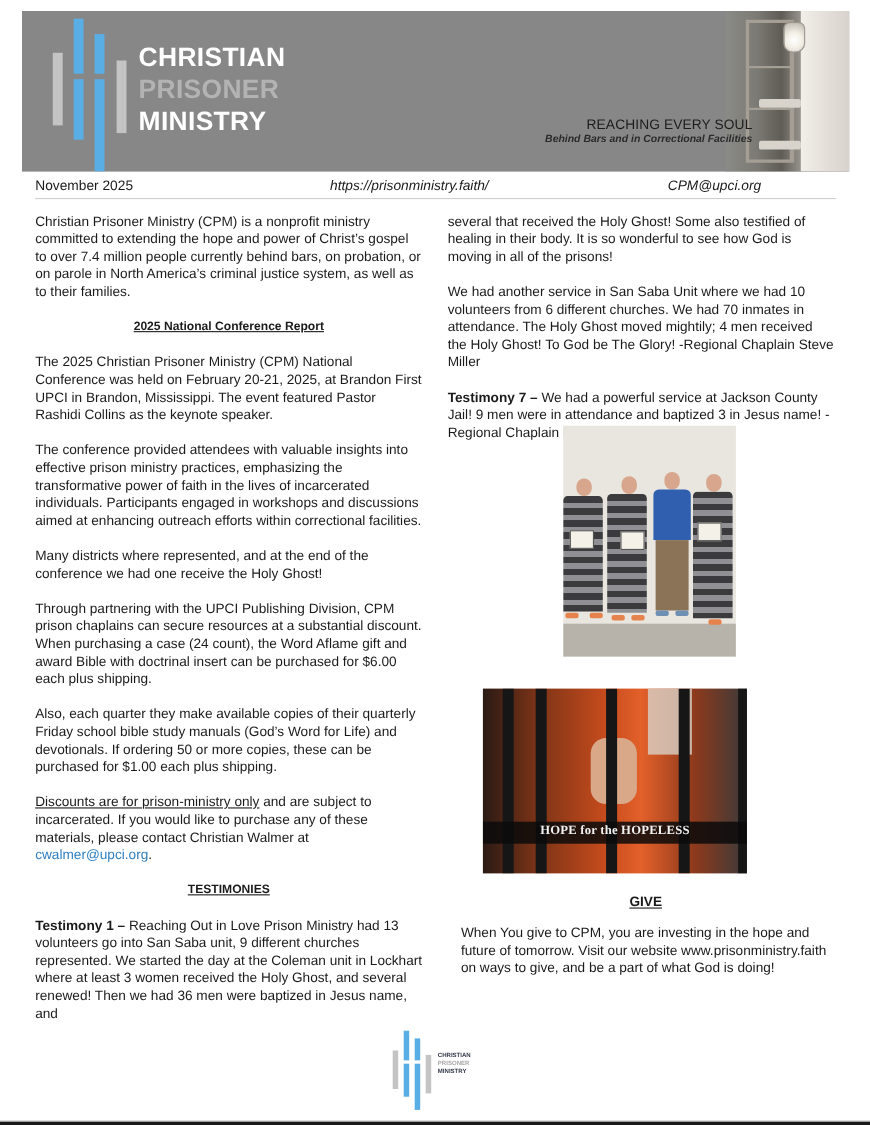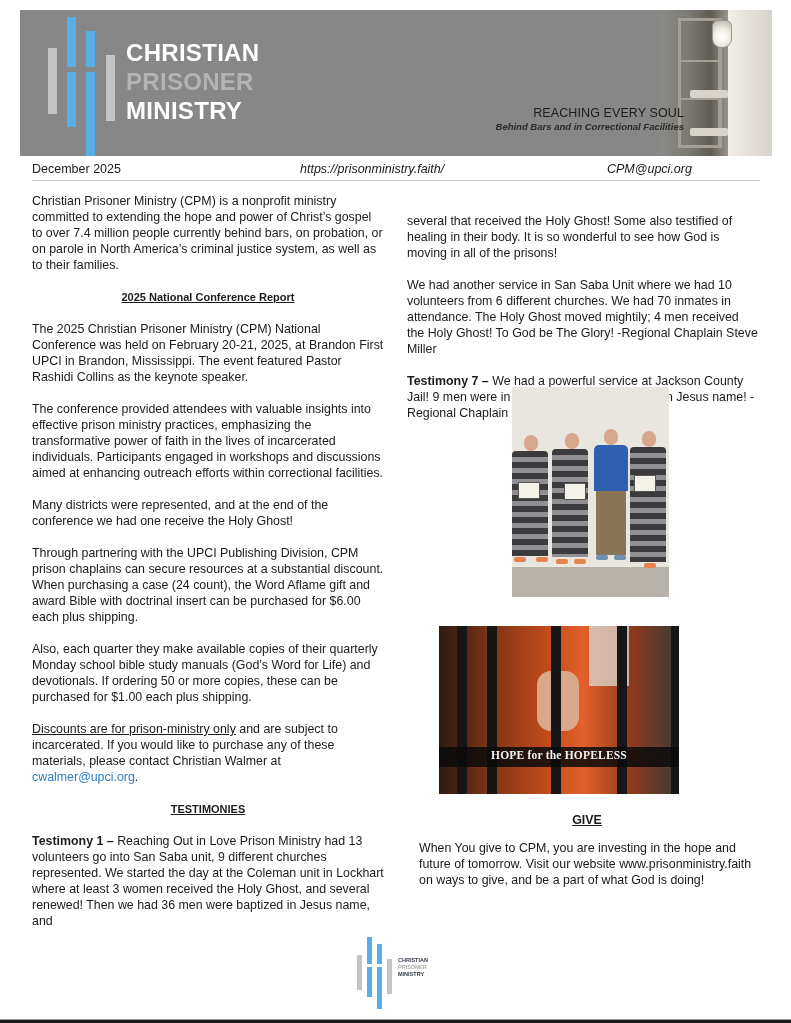--- a/index.html
+++ b/index.html
@@ -39,21 +39,21 @@
     .info-row { position: absolute; left: 32px; top: 160px; width: 728px; height: 20px;
                 font-size: 12.5px; border-bottom: 1px solid #cfcfcf; }
     .info-row span { position: absolute; top: 2px; }
     .info-date { left: 0; }
     .info-url { left: 268px; font-style: italic; }
     .info-email { left: 575px; font-style: italic; }
 
     
     .col { position: absolute; top: 193px; font-size: 12.4px; line-height: 16px; color: #1b1b1b; }
     .col-left { left: 32px; width: 352px; }
-    .col-right { left: 407px; width: 352px; margin-top: 20px; }
+    .col-right { left: 407px; width: 352px; }
     .col p { margin: 0 0 16px 0; }
     .col h3 { margin: 0 0 16px 0; text-align: center; font-size: 11px; font-weight: bold; text-decoration: underline; line-height: 16px; }
     .col .u { text-decoration: underline; }
     .col .link { color: #2f7fc1; }
     .col b { font-weight: bold; }
 
     
     .photo1 { position: absolute; left: 512px; top: 387px; width: 157px; height: 210px;
               background: #e9e6df; overflow: hidden; }
     .photo1 .floor { position: absolute; left: 0; bottom: 0; width: 100%; height: 30px; background: #b7b3ab; }
@@ -119,35 +119,35 @@
     <div class="lamp"></div>
   </div>
 
   <div class="tagline">
     <span class="t1">REACHING EVERY SOUL</span>
     <span class="t2">Behind Bars and in Correctional Facilities</span>
   </div>
 </div>
 
 <div class="info-row">
-  <span class="info-date">December 2025</span>
+  <span class="info-date">November 2025</span>
   <span class="info-url">https://prisonministry.faith/</span>
   <span class="info-email">CPM@upci.org</span>
 </div>
 
 <div class="col col-left">
   <p>Christian Prisoner Ministry (CPM) is a nonprofit ministry committed to extending the hope and power of Christ’s gospel to over 7.4 million people currently behind bars, on probation, or on parole in North America’s criminal justice system, as well as to their families.</p>
 
   <h3>2025 National Conference Report</h3>
   <p>The 2025 Christian Prisoner Ministry (CPM) National Conference was held on February 20-21, 2025, at Brandon First UPCI in Brandon, Mississippi. The event featured Pastor Rashidi Collins as the keynote speaker.</p>
   <p>The conference provided attendees with valuable insights into effective prison ministry practices, emphasizing the transformative power of faith in the lives of incarcerated individuals. Participants engaged in workshops and discussions aimed at enhancing outreach efforts within correctional facilities.</p>
-  <p>Many districts were represented, and at the end of the conference we had one receive the Holy Ghost!</p>
+  <p>Many districts where represented, and at the end of the conference we had one receive the Holy Ghost!</p>
 
   <p>Through partnering with the UPCI Publishing Division, CPM prison chaplains can secure resources at a substantial discount. When purchasing a case (24 count), the Word Aflame gift and award Bible with doctrinal insert can be purchased for $6.00 each plus shipping.</p>
-  <p>Also, each quarter they make available copies of their quarterly Monday school bible study manuals (God’s Word for Life) and devotionals. If ordering 50 or more copies, these can be purchased for $1.00 each plus shipping.</p>
+  <p>Also, each quarter they make available copies of their quarterly Friday school bible study manuals (God’s Word for Life) and devotionals. If ordering 50 or more copies, these can be purchased for $1.00 each plus shipping.</p>
   <p><span class="u">Discounts are for prison-ministry only</span><span> and are subject to incarcerated. If you would like to purchase any of these materials, please contact Christian Walmer at </span><span class="link">cwalmer@upci.org</span><span>.</span></p>
 
   <h3>TESTIMONIES</h3>
   <p><b>Testimony 1 –</b><span> Reaching Out in Love Prison Ministry had 13 volunteers go into San Saba unit, 9 different churches represented. We started the day at the Coleman unit in Lockhart where at least 3 women received the Holy Ghost, and several renewed! Then we had 36 men were baptized in Jesus name, and</span></p>
 </div>
 
 <div class="col col-right">
   <p>several that received the Holy Ghost! Some also testified of healing in their body. It is so wonderful to see how God is moving in all of the prisons!</p>
   <p>We had another service in San Saba Unit where we had 10 volunteers from 6 different churches. We had 70 inmates in attendance. The Holy Ghost moved mightily; 4 men received the Holy Ghost! To God be The Glory! -Regional Chaplain Steve Miller</p>
   <p><b>Testimony 7 –</b><span> We had a powerful service at Jackson County Jail! 9 men were in attendance and baptized 3 in Jesus name! -Regional Chaplain Ron Cox</span></p>

